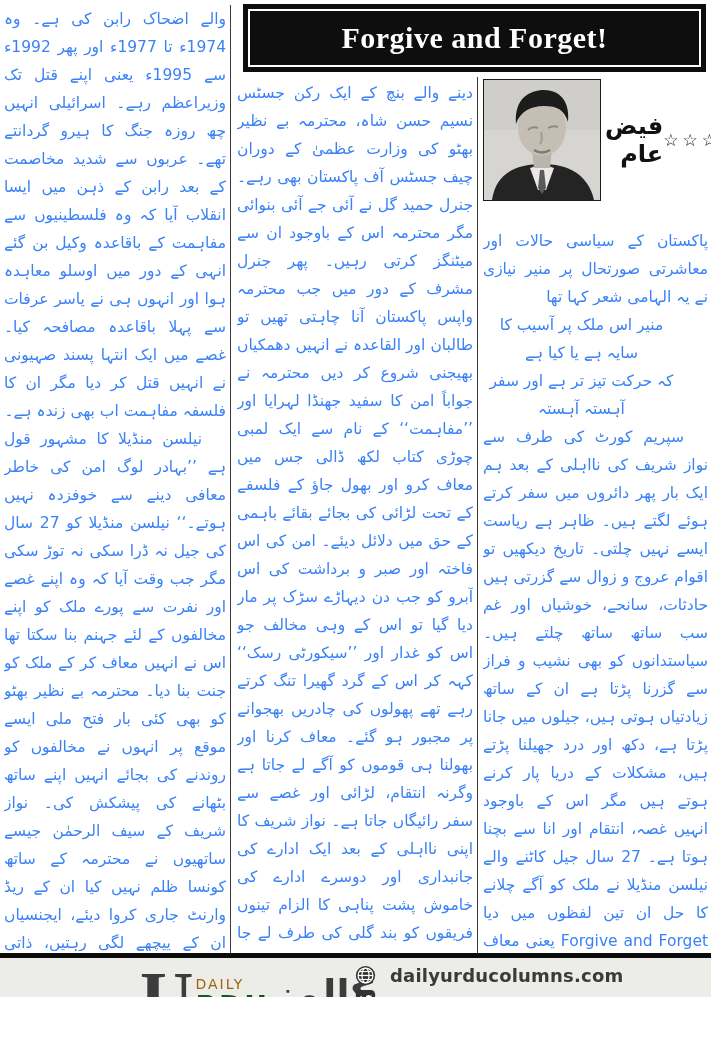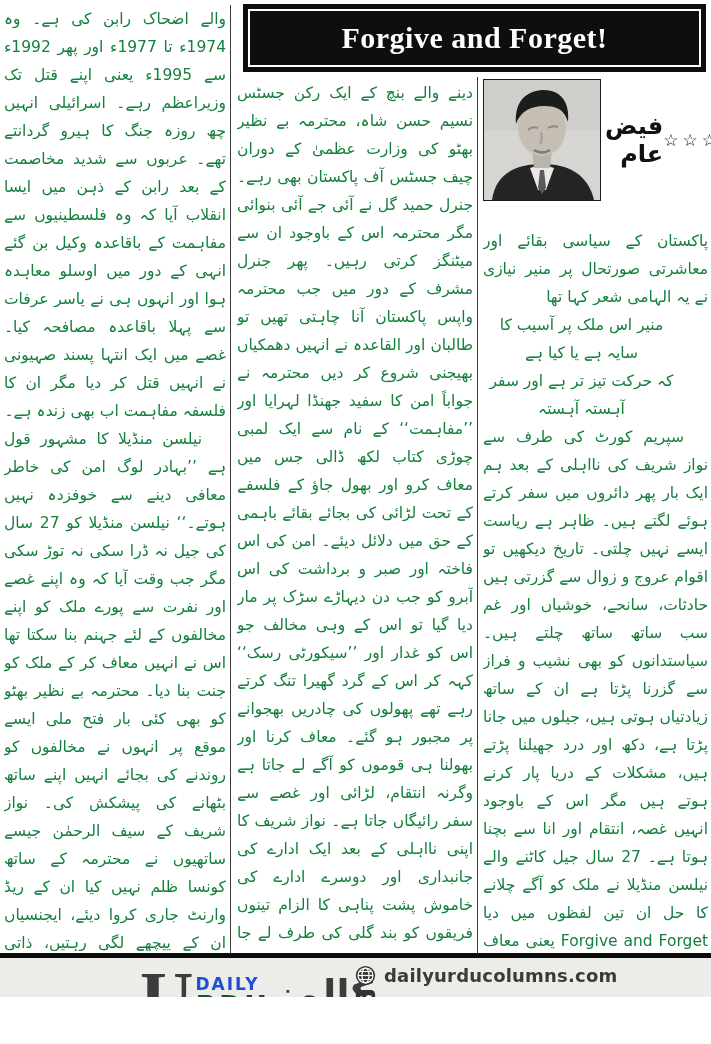--- a/index.html
+++ b/index.html
@@ -39,46 +39,46 @@
   .author-name { font-size:25px; font-weight:normal; color:#111; direction:rtl; }
   .author-email {
     position:absolute; left:0; top:128px; width:225px;
     font-family:"Liberation Serif", serif; font-weight:bold;
     font-size:15px; color:#0d0d0d; text-decoration:none; letter-spacing:0.2px;
   }
   
   .col {
     position:absolute; overflow:hidden;
     direction:rtl; text-align:justify;
-    font-size:15.5px; line-height:28px; color:#15803d;
+    font-size:15.5px; line-height:28px; color:#3b82f6;
   }
   .col p { text-indent:24px; }
   .col p.cont { text-indent:0; }
   .col-left   { left:4px;   top:4px;  width:222px; height:946px; }
   .col-middle { left:237px; top:78px; width:236px; height:872px; }
   .col-right  { left:483px; top:226px; width:225px; height:724px; }
   .verse { text-align:center; padding:0 28px 0 0; text-indent:0 !important; }
   .vdiv { position:absolute; width:1px; background:#3a3a3a; }
   .vdiv-1 { left:230px; top:4px;  height:948px; }
   .vdiv-2 { left:477px; top:76px; height:876px; }
   
   .article-footer-separator { position:absolute; left:0; top:952px; width:711px; height:5px; background:#0b0b0b; }
   .footer { position:absolute; left:0; top:957px; width:711px; height:81px; background:#ecece9; }
   .bottom-bar { position:absolute; left:0; top:1038px; width:711px; height:6px; background:#0b0b0b; }
   .logo { position:absolute; left:140px; top:8px; display:flex; align-items:flex-start; }
   .logo-u {
     font-family:"Liberation Serif", serif; font-weight:bold;
     font-size:74px; line-height:64px; color:#3c3c3c;
   }
   .logo-stack { display:flex; flex-direction:column; margin-left:2px; margin-top:10px; }
-  .logo-daily { color:#1d4ed8; font-weight:bold; font-size:17px; letter-spacing:2px; line-height:17px; }
+  .logo-daily { color:#a16207; font-weight:normal; font-size:14px; letter-spacing:2px; line-height:17px; }
   .logo-rdu { color:#14532d; font-weight:bold; font-size:28px; letter-spacing:2px; line-height:28px; }
   .logo-urdu { font-size:38px; font-weight:bold; color:#3c3c3c; margin-left:4px; margin-top:6px; direction:rtl; }
   .social { position:absolute; left:355px; top:7px; display:flex; flex-direction:column; gap:3px; }
-  .social-row { display:flex; align-items:center; gap:8px; text-decoration:none; cursor:pointer; }
+  .social-row { display:flex; align-items:center; gap:14px; text-decoration:none; cursor:pointer; }
   .social-icon { width:21px; height:21px; flex:0 0 21px; }
   .social-text { font-size:18px; font-weight:bold; color:#3a3a3a; letter-spacing:0.2px; }
 </style>
 </head>
 <body>
 
 <div class="page">
 
   <div class="title-box-outer">
     <div class="title-box-inner">
@@ -114,21 +114,21 @@
       <span class="column-name">فیض عام</span>
       <span class="stars">☆☆☆</span>
       <span class="author-name">سہیل وڑائچ</span>
     </div>
   </div>
 
   <div class="vdiv vdiv-1"></div>
   <div class="vdiv vdiv-2"></div>
 
   <div class="col col-right">
-    <p class="cont">پاکستان کے سیاسی بقائے اور معاشرتی صورتحال پر منیر نیازی نے یہ الہامی شعر کہا تھا</p>
+    <p class="cont">پاکستان کے سیاسی حالات اور معاشرتی صورتحال پر منیر نیازی نے یہ الہامی شعر کہا تھا</p>
     <div class="verse">منیر اس ملک پر آسیب کا سایہ ہے یا کیا ہے</div>
     <div class="verse">کہ حرکت تیز تر ہے اور سفر آہستہ آہستہ</div>
     <p>سپریم کورٹ کی طرف سے نواز شریف کی نااہلی کے بعد ہم ایک بار پھر دائروں میں سفر کرتے ہوئے لگتے ہیں۔ ظاہر ہے ریاست ایسے نہیں چلتی۔ تاریخ دیکھیں تو اقوام عروج و زوال سے گزرتی ہیں حادثات، سانحے، خوشیاں اور غم سب ساتھ ساتھ چلتے ہیں۔ سیاستدانوں کو بھی نشیب و فراز سے گزرنا پڑتا ہے ان کے ساتھ زیادتیاں ہوتی ہیں، جیلوں میں جانا پڑتا ہے، دکھ اور درد جھیلنا پڑتے ہیں، مشکلات کے دریا پار کرنے ہوتے ہیں مگر اس کے باوجود انہیں غصہ، انتقام اور انا سے بچنا ہوتا ہے۔ 27 سال جیل کاٹنے والے نیلسن منڈیلا نے ملک کو آگے چلانے کا حل ان تین لفظوں میں دیا Forgive and Forget یعنی معاف کرو اور بھول جاؤ۔ غصہ پالنے، انتقام لینے یا انا میں ڈوبنے سے ملکوں کا راستہ کھوٹا ہوتا ہے۔ یاد رکھیے ’’معاف کرو اور بھول جاؤ‘‘، ہی قوم کے آگے بڑھنے کا واحد راستہ ہے۔</p>
 
   </div>
 
   <div class="col col-middle">
     <p class="cont">دینے والے بنچ کے ایک رکن جسٹس نسیم حسن شاہ، محترمہ بے نظیر بھٹو کی وزارت عظمیٰ کے دوران چیف جسٹس آف پاکستان بھی رہے۔ جنرل حمید گل نے آئی جے آئی بنوائی مگر محترمہ اس کے باوجود ان سے میٹنگز کرتی رہیں۔ پھر جنرل مشرف کے دور میں جب محترمہ واپس پاکستان آنا چاہتی تھیں تو طالبان اور القاعدہ نے انہیں دھمکیاں بھیجنی شروع کر دیں محترمہ نے جواباً امن کا سفید جھنڈا لہرایا اور ’’مفاہمت‘‘ کے نام سے ایک لمبی چوڑی کتاب لکھ ڈالی جس میں معاف کرو اور بھول جاؤ کے فلسفے کے تحت لڑائی کی بجائے بقائے باہمی کے حق میں دلائل دیئے۔ امن کی اس فاختہ اور صبر و برداشت کی اس آبرو کو جب دن دیہاڑے سڑک پر مار دیا گیا تو اس کے وہی مخالف جو اس کو غدار اور ’’سیکورٹی رسک‘‘ کہہ کر اس کے گرد گھیرا تنگ کرتے رہے تھے پھولوں کی چادریں بھجوانے پر مجبور ہو گئے۔ معاف کرنا اور بھولنا ہی قوموں کو آگے لے جاتا ہے وگرنہ انتقام، لڑائی اور غصے سے سفر رائیگاں جاتا ہے۔ نواز شریف کا اپنی نااہلی کے بعد ایک ادارے کی جانبداری اور دوسرے ادارے کی خاموش پشت پناہی کا الزام تینوں فریقوں کو بند گلی کی طرف لے جا رہا ہے۔ آپ اسے محاذ آرائی کہہ لیں یا نواز شریف کی طرف سے اپنی عزت بحال کرنے کا واحد راستہ، دونوں صورتوں میں ملک کے سیاسی نظام میں عدم استحکام رہے گا اس سے بچنے کا واحد طریقہ Forgive and Forget ہے۔</p>
 
   </div>

